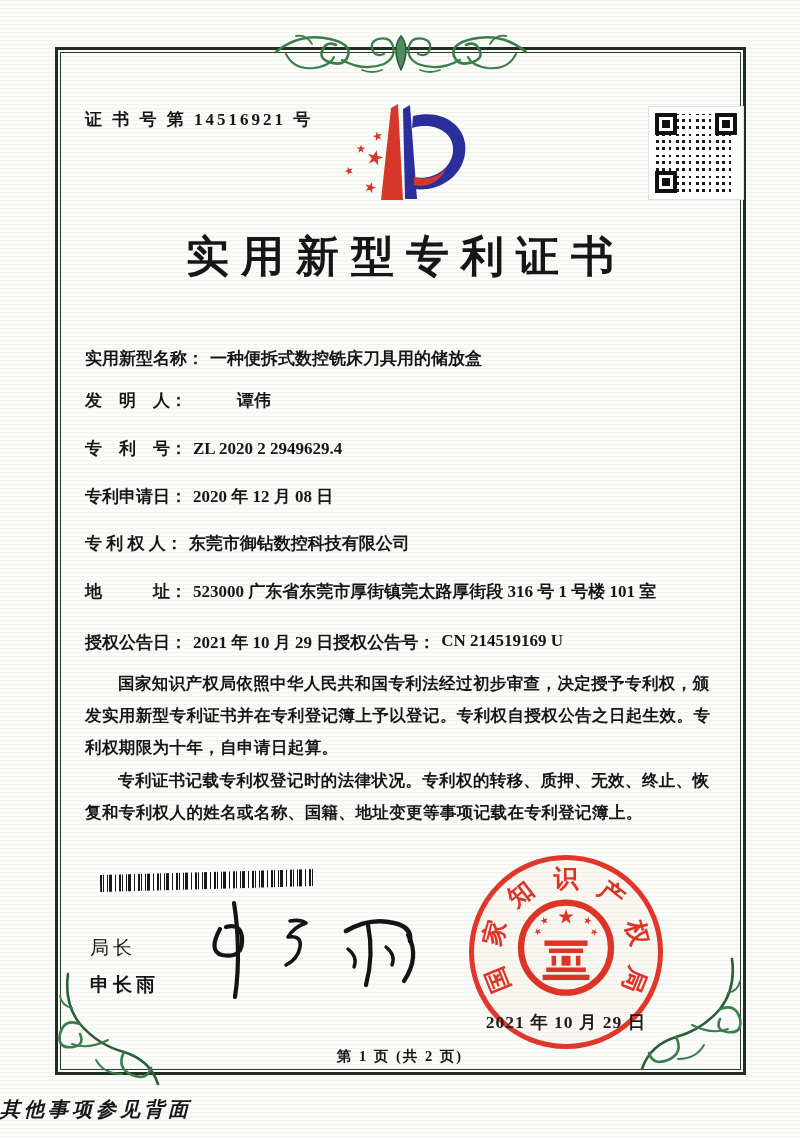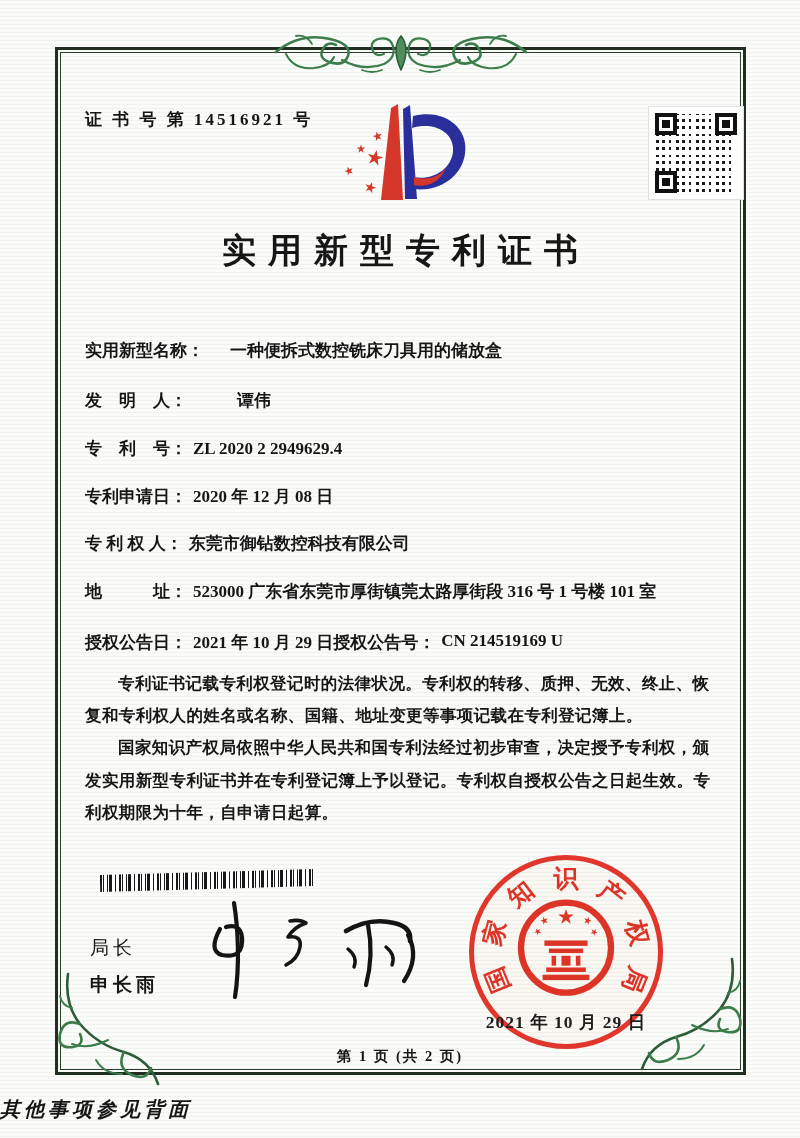--- a/index.html
+++ b/index.html
@@ -62,29 +62,29 @@
   .qr-finder::after {
     content:""; position:absolute; left:3px; top:3px; width:8px; height:8px; background:#111;
   }
   .qr-tl { left: -1px; top: -1px; }
   .qr-tr { right: -1px; top: -1px; }
   .qr-bl { left: -1px; bottom: -1px; }
 
   
   .title {
     left: 0; top: 228px; width: 800px;
-    text-align: center; font-size: 34px; font-weight: 700;
+    text-align: center; font-size: 43px; font-weight: 700;
     letter-spacing: 12px; padding-left: 12px; z-index: 3;
   }
 
   
   .field { left: 85px; width: 640px; display: flex; font-size: 17px; font-weight: 600; z-index: 3; line-height: 1.55;}
   .field .lbl { white-space: nowrap; font-weight: 700; }
   .field .val { margin-left: 6px; }
-  .f0 { top: 338px; gap: 20px; }
+  .f0 { top: 346px; }
   .f1 { top: 388px; gap: 44px; }
   .f2 { top: 436px; }
   .f3 { top: 484px; }
   .f4 { top: 531px; }
   .f5 { top: 579px; }
   .f5 .val { width: 540px; }
   .grant-row { left: 85px; top: 631px; width: 660px; display: flex; font-size: 17px; font-weight: 600; z-index: 3;}
   .grant-row .pair { display: flex; }
   .grant-row .pair + .pair { }
   .grant-row .lbl { font-weight: 700; white-space: nowrap; }
@@ -240,22 +240,22 @@
     <span class="lbl">授权公告日：</span>
     <span class="val">2021 年 10 月 29 日</span>
   </span>
   <span class="pair">
     <span class="lbl">授权公告号：</span>
     <span class="val">CN 214519169 U</span>
   </span>
 </div>
 
 <div class="abs body-text">
+  <p>国家知识产权局依照中华人民共和国专利法经过初步审查，决定授予专利权，颁发实用新型专利证书并在专利登记簿上予以登记。专利权自授权公告之日起生效。专利权期限为十年，自申请日起算。</p>
   <p>专利证书记载专利权登记时的法律状况。专利权的转移、质押、无效、终止、恢复和专利权人的姓名或名称、国籍、地址变更等事项记载在专利登记簿上。</p>
-  <p>国家知识产权局依照中华人民共和国专利法经过初步审查，决定授予专利权，颁发实用新型专利证书并在专利登记簿上予以登记。专利权自授权公告之日起生效。专利权期限为十年，自申请日起算。</p>
 </div>
 
 <div class="abs barcode"></div>
 
 <div class="abs sig-title">局长</div>
 <div class="abs sig-name">申长雨</div>
 
 <svg class="abs signature" viewBox="0 0 240 112">
   <g fill="none" stroke="#141414" stroke-width="4.2" stroke-linecap="round" stroke-linejoin="round">
     <path d="M22 36 Q10 58 24 62 Q46 66 44 44 Q42 30 28 34"></path>

